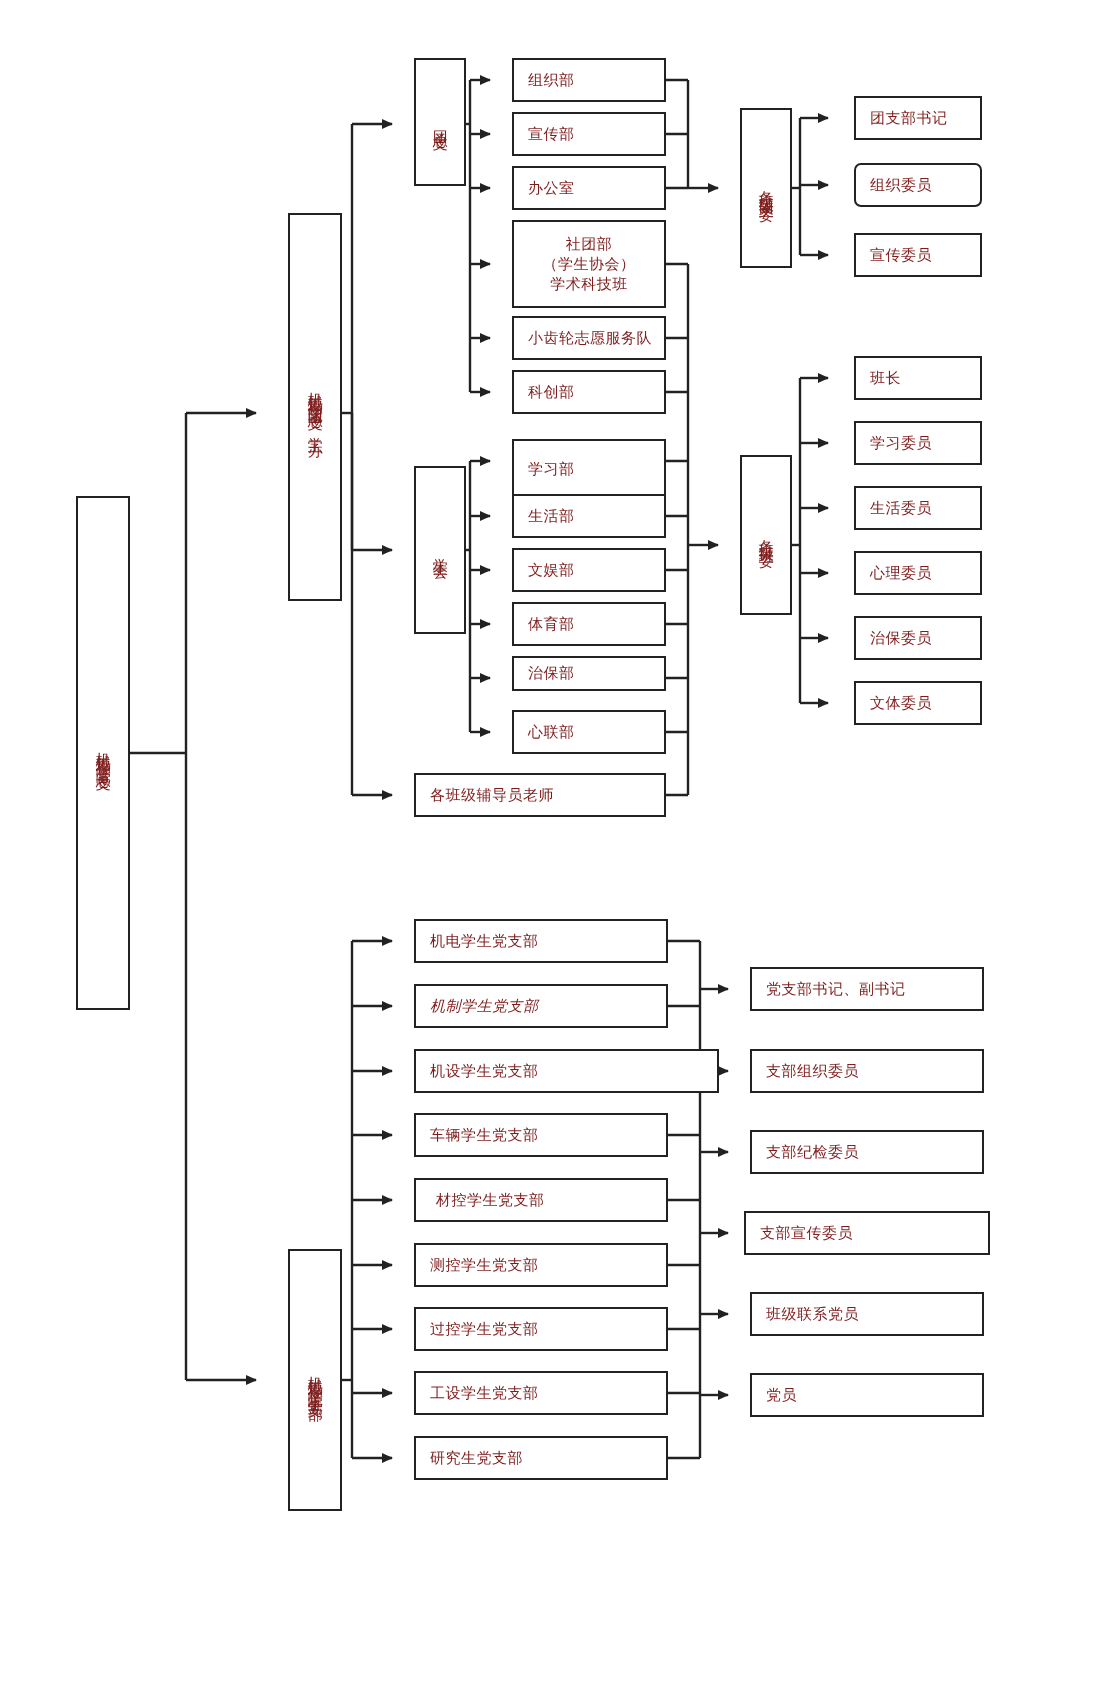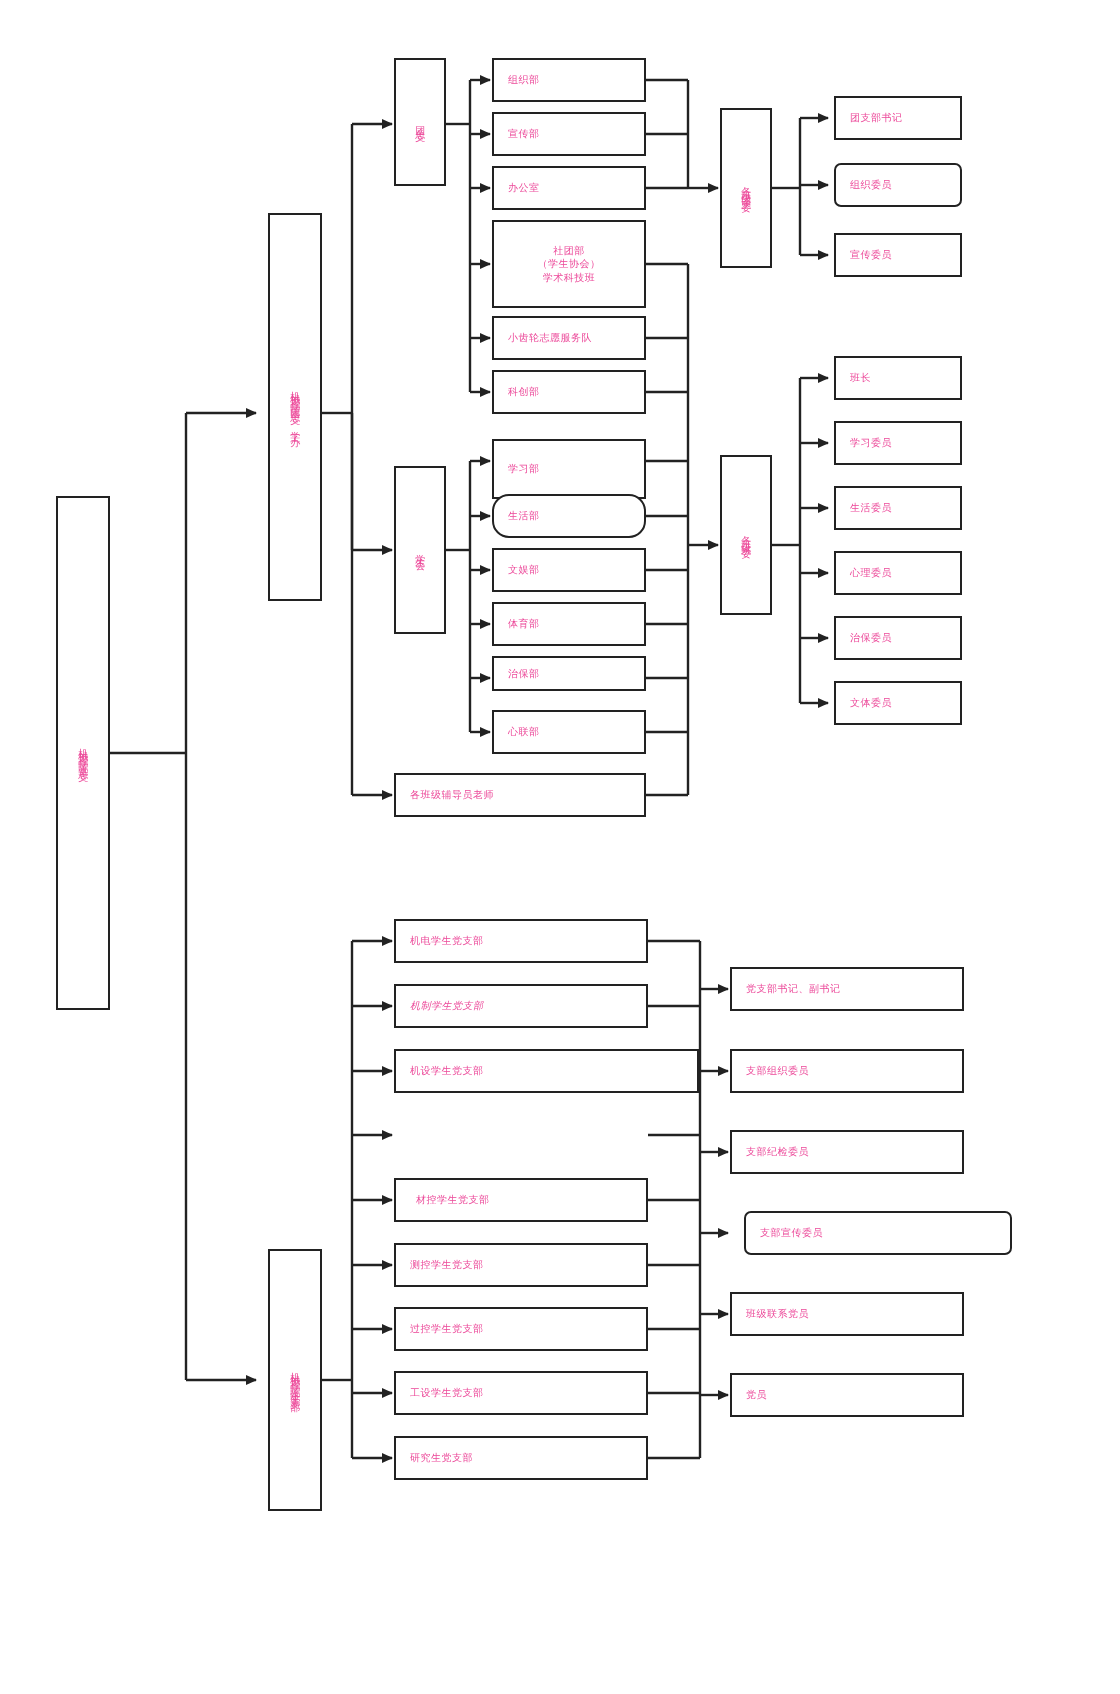--- a/index.html
+++ b/index.html
@@ -10,24 +10,25 @@
   #stage{position:relative;width:1120px;height:1694px;background:#fff;}
   svg#wires{position:absolute;left:0;top:0;width:1120px;height:1694px;}
 
   .node{
     position:absolute;
     box-sizing:border-box;
     border:2px solid #222222;
     background:#ffffff;
     display:flex;
     align-items:center;
-    color:#ec4899;
-    font-size:10px;
+    color:#7f1d1d;
+    font-size:15px;
     line-height:1.35;
     letter-spacing:0.5px;
+    margin-left:20px;
   }
   .node.lefttext{ justify-content:flex-start; padding-left:14px; }
   .node.centertext{ justify-content:center; text-align:center; }
   .node.vert{
     writing-mode:vertical-rl;
     text-orientation:upright;
     justify-content:center;
     align-items:center;
     letter-spacing:3px;
     padding:6px 0;
@@ -183,21 +184,21 @@
   <div class="node lefttext" style="left:492px;top:316px;width:154px;height:44px;">
     <span class="txt">小齿轮志愿服务队</span>
   </div>
   <div class="node lefttext" style="left:492px;top:370px;width:154px;height:44px;">
     <span class="txt">科创部</span>
   </div>
 
   <div class="node lefttext" style="left:492px;top:439px;width:154px;height:60px;">
     <span class="txt">学习部</span>
   </div>
-  <div class="node lefttext" style="left:492px;top:494px;width:154px;height:44px;border-radius:17px;">
+  <div class="node lefttext" style="left:492px;top:494px;width:154px;height:44px;">
     <span class="txt">生活部</span>
   </div>
   <div class="node lefttext" style="left:492px;top:548px;width:154px;height:44px;">
     <span class="txt">文娱部</span>
   </div>
   <div class="node lefttext" style="left:492px;top:602px;width:154px;height:44px;">
     <span class="txt">体育部</span>
   </div>
   <div class="node lefttext" style="left:492px;top:656px;width:154px;height:35px;">
     <span class="txt">治保部</span>
@@ -249,20 +250,23 @@
 
   <div class="node lefttext" style="left:394px;top:919px;width:254px;height:44px;">
     <span class="txt">机电学生党支部</span>
   </div>
   <div class="node lefttext" style="left:394px;top:984px;width:254px;height:44px;font-style:italic;">
     <span class="txt">机制学生党支部</span>
   </div>
   <div class="node lefttext" style="left:394px;top:1049px;width:305px;height:44px;">
     <span class="txt">机设学生党支部</span>
   </div>
+  <div class="node lefttext" style="left:394px;top:1113px;width:254px;height:44px;">
+    <span class="txt">车辆学生党支部</span>
+  </div>
   <div class="node lefttext" style="left:394px;top:1178px;width:254px;height:44px;padding-left:20px;">
     <span class="txt">材控学生党支部</span>
   </div>
   <div class="node lefttext" style="left:394px;top:1243px;width:254px;height:44px;">
     <span class="txt">测控学生党支部</span>
   </div>
   <div class="node lefttext" style="left:394px;top:1307px;width:254px;height:44px;">
     <span class="txt">过控学生党支部</span>
   </div>
   <div class="node lefttext" style="left:394px;top:1371px;width:254px;height:44px;">
@@ -274,21 +278,21 @@
 
   <div class="node lefttext" style="left:730px;top:967px;width:234px;height:44px;">
     <span class="txt">党支部书记、副书记</span>
   </div>
   <div class="node lefttext" style="left:730px;top:1049px;width:234px;height:44px;">
     <span class="txt">支部组织委员</span>
   </div>
   <div class="node lefttext" style="left:730px;top:1130px;width:234px;height:44px;">
     <span class="txt">支部纪检委员</span>
   </div>
-  <div class="node lefttext" style="left:744px;top:1211px;width:268px;height:44px;border-radius:7px;">
+  <div class="node lefttext" style="left:724px;top:1211px;width:246px;height:44px;">
     <span class="txt">支部宣传委员</span>
   </div>
   <div class="node lefttext" style="left:730px;top:1292px;width:234px;height:44px;">
     <span class="txt">班级联系党员</span>
   </div>
   <div class="node lefttext" style="left:730px;top:1373px;width:234px;height:44px;">
     <span class="txt">党员</span>
   </div>
 
 </div>

